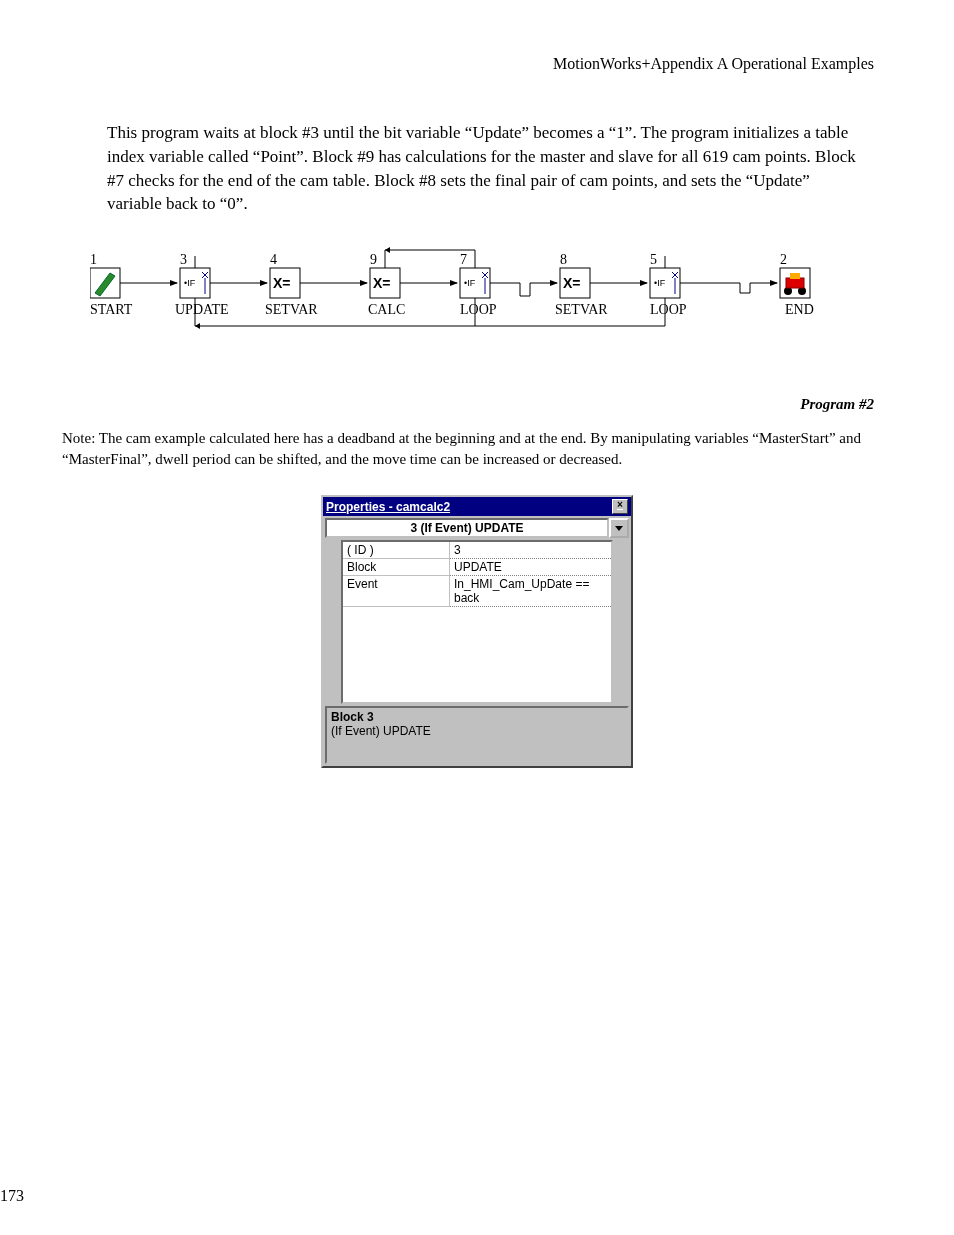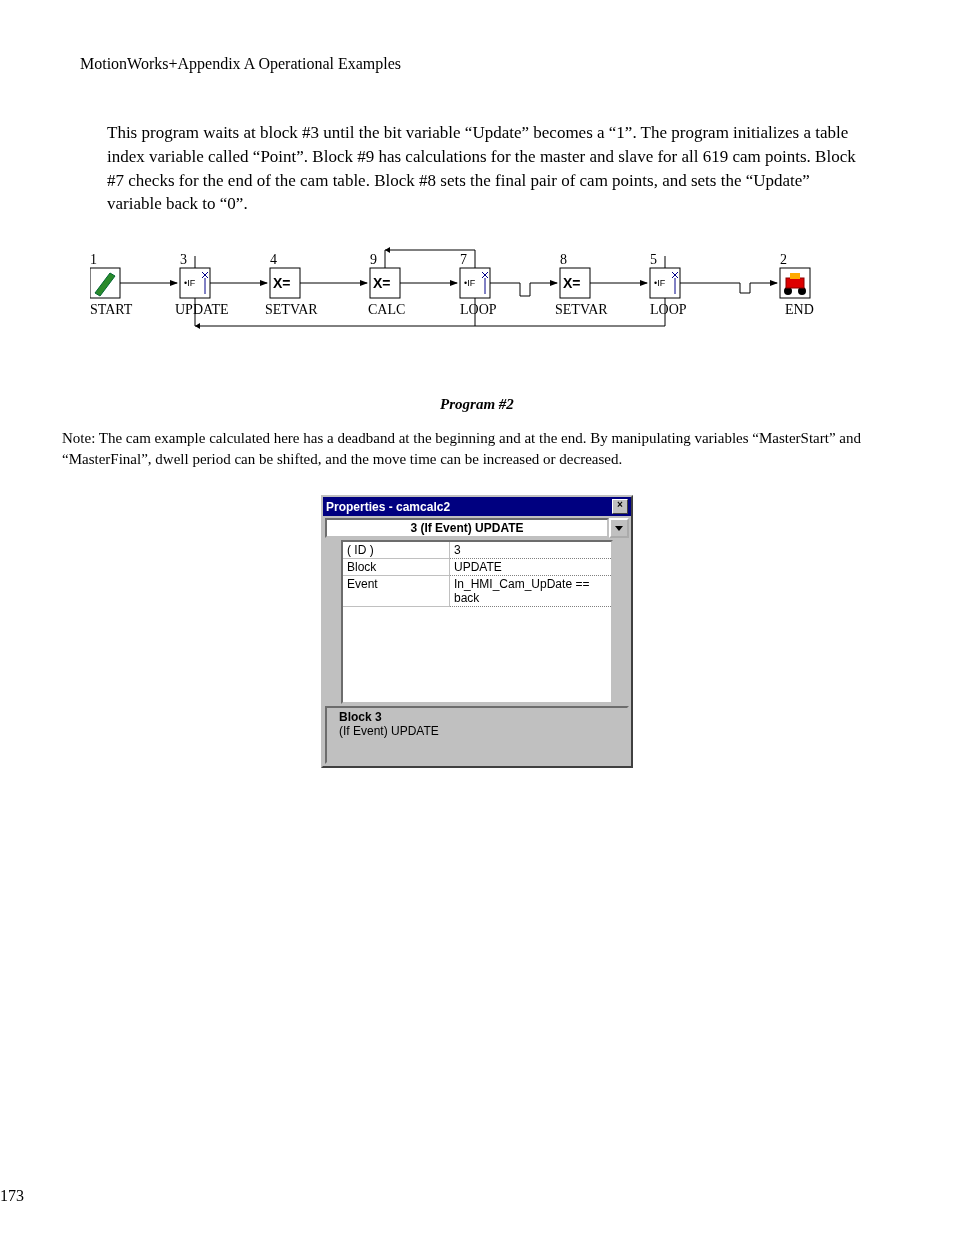--- a/index.html
+++ b/index.html
@@ -10,42 +10,42 @@
     margin: 0;
     width: 954px;
     height: 1235px;
     position: relative;
   }
   .page {
     padding: 55px 80px 0 80px;
   }
   .header {
     display: flex;
-    justify-content: flex-start;
+    justify-content: flex-end;
     font-size: 16px;
     margin-bottom: 48px;
   }
   .section-title {
     font-weight: bold;
     font-size: 17px;
     margin-left: 50px;
     margin-bottom: 20px;
   }
   .body-text {
     margin-left: 27px;
     margin-right: 10px;
     font-size: 17px;
     line-height: 1.4;
   }
   .diagram {
     margin-top: 30px;
     margin-left: 10px;
   }
   .caption {
-    text-align: center;
+    text-align: right;
     font-style: italic;
     font-weight: bold;
     font-size: 15px;
     margin-top: 40px;
     margin-bottom: 15px;
     font-family: "Times New Roman", Times, serif;
   }
   .note {
     font-size: 15px;
     line-height: 1.4;
@@ -63,20 +63,21 @@
     font-size: 12px;
   }
   .titlebar {
     background: #000080;
     color: #fff;
     font-weight: bold;
     padding: 2px 3px;
     display: flex;
     justify-content: space-between;
     align-items: center;
+    text-decoration: underline;
   }
   .close-btn {
     width: 14px;
     height: 13px;
     background: #c0c0c0;
     border: 1px solid #fff;
     border-right-color: #404040;
     border-bottom-color: #404040;
     color: #000;
     font-family: Arial, sans-serif;
@@ -132,21 +133,21 @@
     padding: 1px 4px;
     border-bottom: 1px dotted #808080;
   }
   .grid-empty {
     height: 95px;
   }
   .footer-box {
     border: 2px inset #c0c0c0;
     background: #c0c0c0;
     margin: 2px;
-    padding: 2px 12px;
+    padding: 2px 4px;
     height: 50px;
     font-size: 12px;
   }
   .footer-box .bold { font-weight: bold; }
   .page-number {
     position: absolute;
     bottom: 30px;
     left: 0;
     width: 100%;
     text-align: left;

